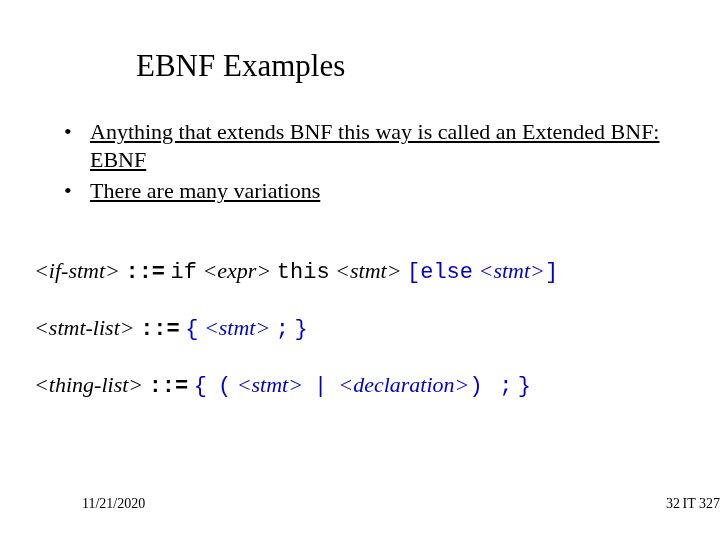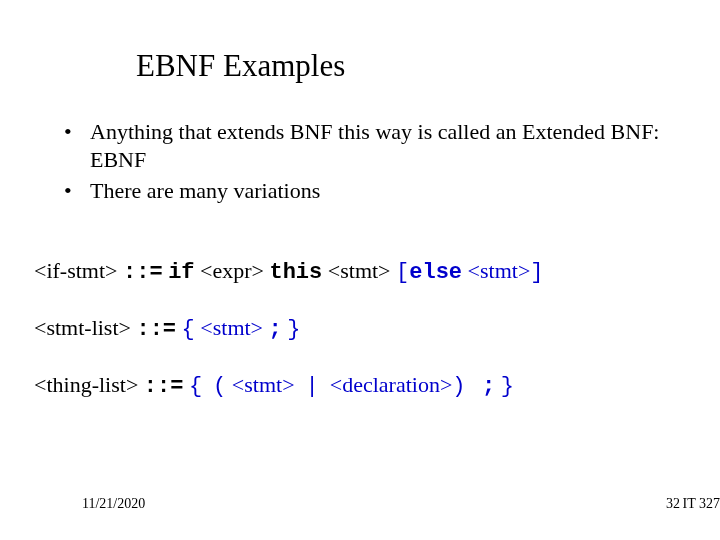--- a/index.html
+++ b/index.html
@@ -38,37 +38,39 @@
     margin-bottom: 4px;
   }
   .bullet .dot {
     width: 26px;
     flex: 0 0 26px;
     text-align: left;
     padding-left: 4px;
   }
   .bullet .txt {
     flex: 1;
+    text-decoration: underline;
   }
   .grammar {
     position: absolute;
     top: 258px;
     left: 34px;
     right: 20px;
     font-size: 22px;
   }
   .line {
     margin-bottom: 30px;
     white-space: nowrap;
   }
   .nt { 
+    font-style: italic;
   }
   .kw { 
     font-family: "Courier New", Courier, monospace;
-    font-weight: bold;
+    font-weight: normal;
   }
   .op { 
     font-family: "Courier New", Courier, monospace;
     font-weight: bold;
   }
   .mono {
     font-family: "Courier New", Courier, monospace;
   }
   .blue {
     color: #0000cc;

